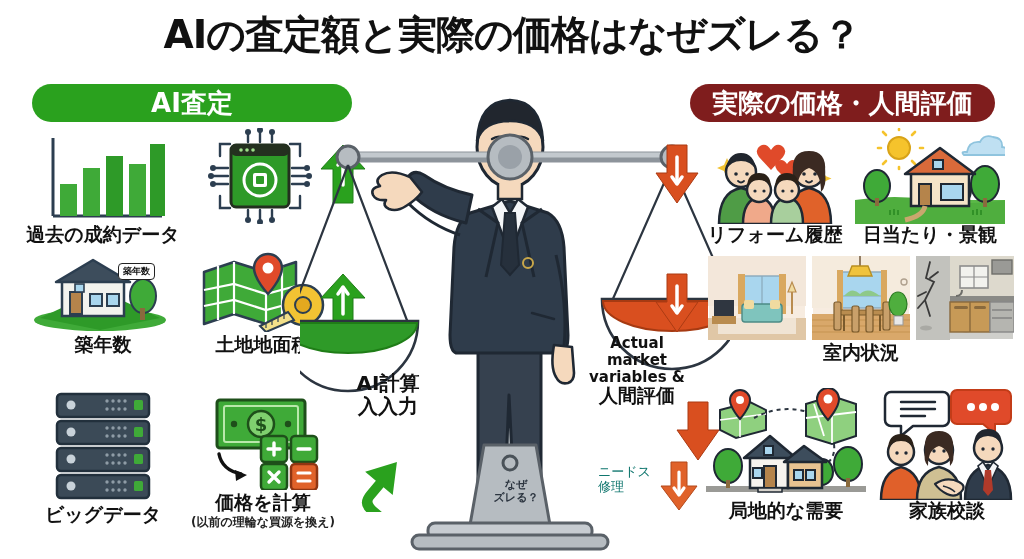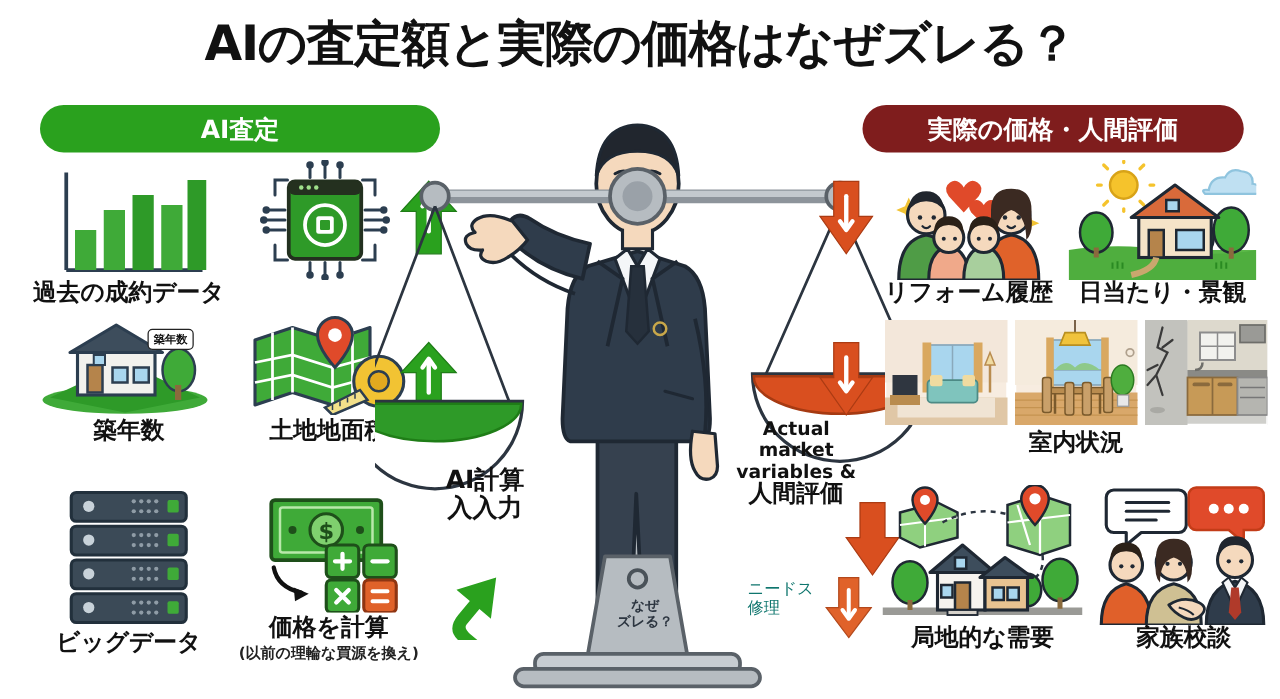--- a/index.html
+++ b/index.html
@@ -17,21 +17,21 @@
     text-align:center;
     font-size:39px;font-weight:bold;color:#111111;
     letter-spacing:-1px;
     font-family:"DejaVu Sans","Liberation Sans",sans-serif;
   }
 
   
   .pill{
     position:absolute;height:38px;border-radius:19px;
     display:flex;align-items:center;justify-content:center;
-    color:#ffffff;font-weight:bold;font-size:20px;
+    color:#ffffff;font-weight:bold;font-size:26px;
     font-family:"DejaVu Sans","Liberation Sans",sans-serif;
   }
   .pill-left{left:32px;top:84px;width:320px;background:#2aa11e;}
   .pill-right{left:690px;top:84px;width:305px;background:#7f1d1d;}
 
   
   .cell{position:absolute;text-align:center;}
   .cell .art{position:relative;margin:0 auto;}
   .cap{
     font-size:19px;font-weight:bold;color:#111;white-space:nowrap;
@@ -580,21 +580,21 @@
           <g stroke="#777" stroke-width="1.2">
               <path d="M76 54 h20"></path>
               <path d="M76 62 h20"></path>
             </g>
           <rect x="38" y="50" width="14" height="3" rx="1.5" fill="#8a6a3d"></rect>
           <rect x="58" y="50" width="12" height="3" rx="1.5" fill="#8a6a3d"></rect>
           <path d="M46 34 q0 6 -6 6" fill="none" stroke="#6e6e6a" stroke-width="2"></path>
         </g>
       </svg>
     </div>
-    <div class="cap" style="margin-top:4px;">室内状況</div>
+    <div class="cap" style="margin-top:4px;font-family:Liberation Mono, monospace;">室内状況</div>
   </div>
 
   <div class="arrow" style="left:676px;top:400px;">
     <svg viewBox="0 0 44 62" width="44" height="62">
       <path d="M22 60 L43 30 H32 V2 H12 V30 H1 Z" fill="#d94f1f" stroke="#ab3b13" stroke-width="1"></path>
     </svg>
   </div>
 
   <div class="cell" style="left:706px;top:388px;width:160px;">
     <div class="art" style="width:160px;height:112px;">

